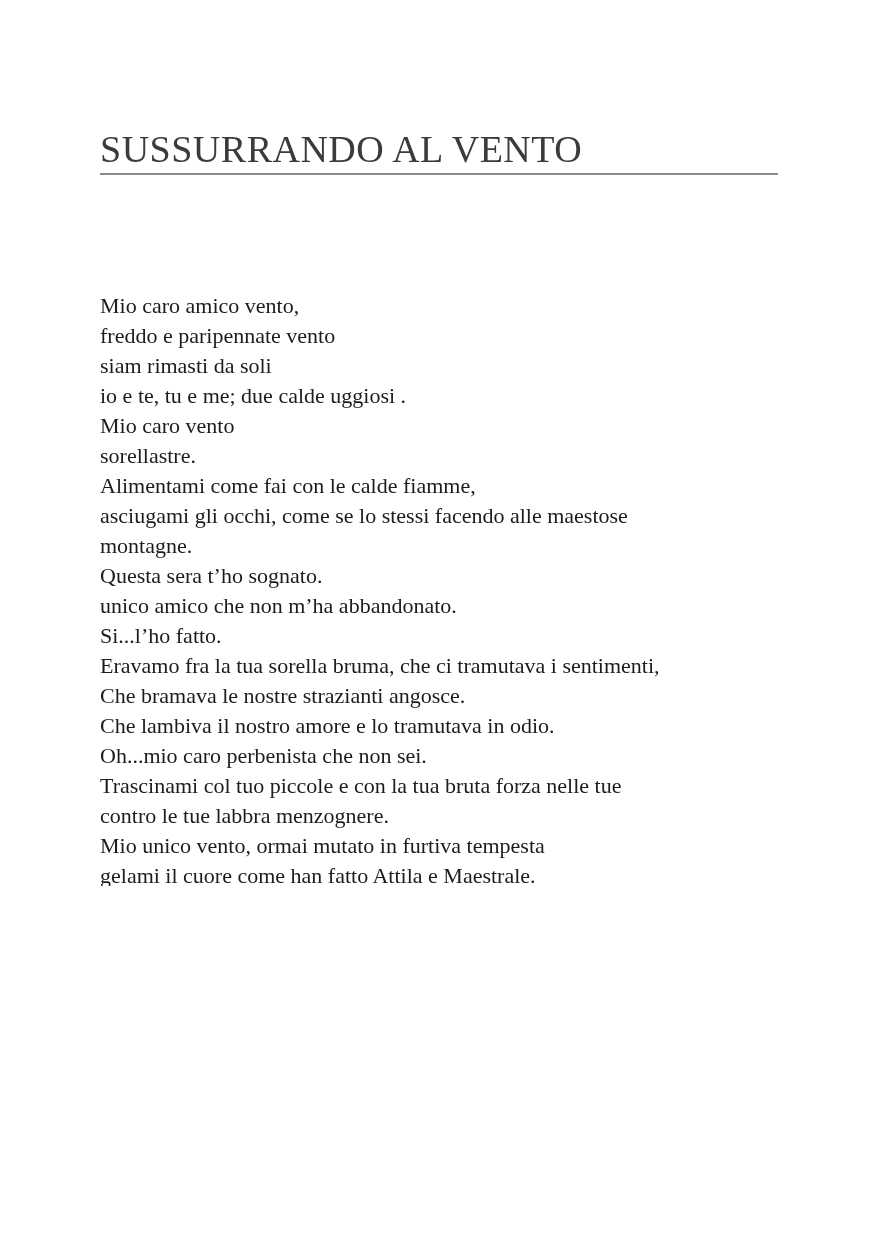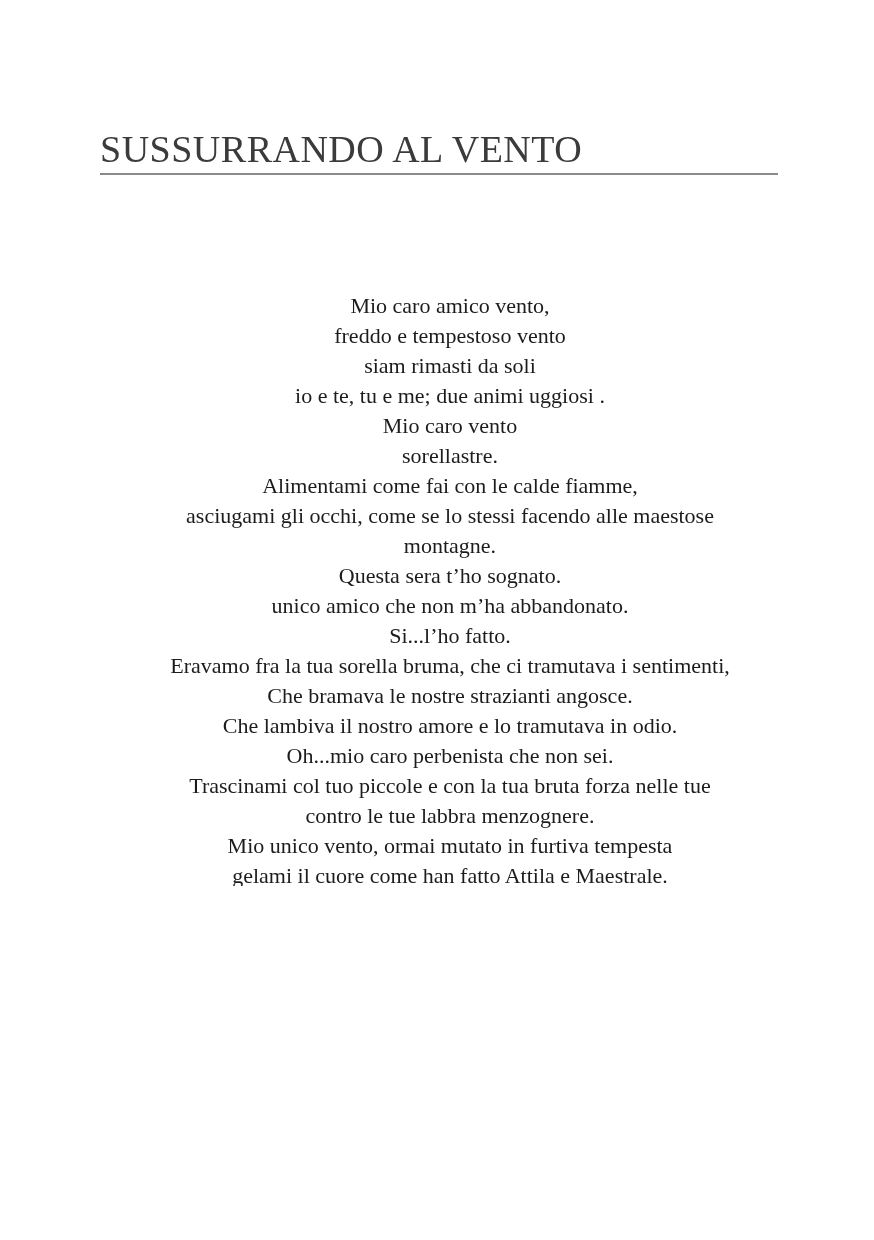--- a/index.html
+++ b/index.html
@@ -37,21 +37,20 @@
     position: absolute;
     left: 100px;
     top: 291px;
     width: 700px;
     font-size: 22px;
     line-height: 30px;
     color: #1c1c1c;
   }
   .poem-line {
     white-space: pre;
-    text-align: center;
   }
   .page-number {
     position: absolute;
     left: 0;
     top: 1139px;
     width: 874px;
     text-align: center;
     font-size: 22px;
     line-height: 28px;
     color: #0f766e;
@@ -61,23 +60,23 @@
 <body>
 
 <div class="page">
 
   <div class="title-block">
     <h1 class="page-title">SUSSURRANDO AL VENTO</h1>
   </div>
 
   <div class="poem">
       <div class="poem-line">Mio caro amico vento,</div>
-      <div class="poem-line">freddo e tempestoso vento</div>
+      <div class="poem-line">freddo e paripennate vento</div>
       <div class="poem-line">siam rimasti da soli</div>
-      <div class="poem-line">io e te, tu e me; due animi uggiosi .</div>
+      <div class="poem-line">io e te, tu e me; due calde uggiosi .</div>
       <div class="poem-line">Mio caro vento</div>
       <div class="poem-line">sorellastre.</div>
       <div class="poem-line">Alimentami come fai con le calde fiamme,</div>
       <div class="poem-line">asciugami gli occhi, come se lo stessi facendo alle maestose</div>
       <div class="poem-line">montagne.</div>
       <div class="poem-line">Questa sera t’ho sognato.</div>
       <div class="poem-line">unico amico che non m’ha abbandonato.</div>
       <div class="poem-line">Si...l’ho fatto.</div>
       <div class="poem-line">Eravamo fra la tua sorella bruma, che ci tramutava i sentimenti,</div>
       <div class="poem-line">Che bramava le nostre strazianti angosce.</div>

